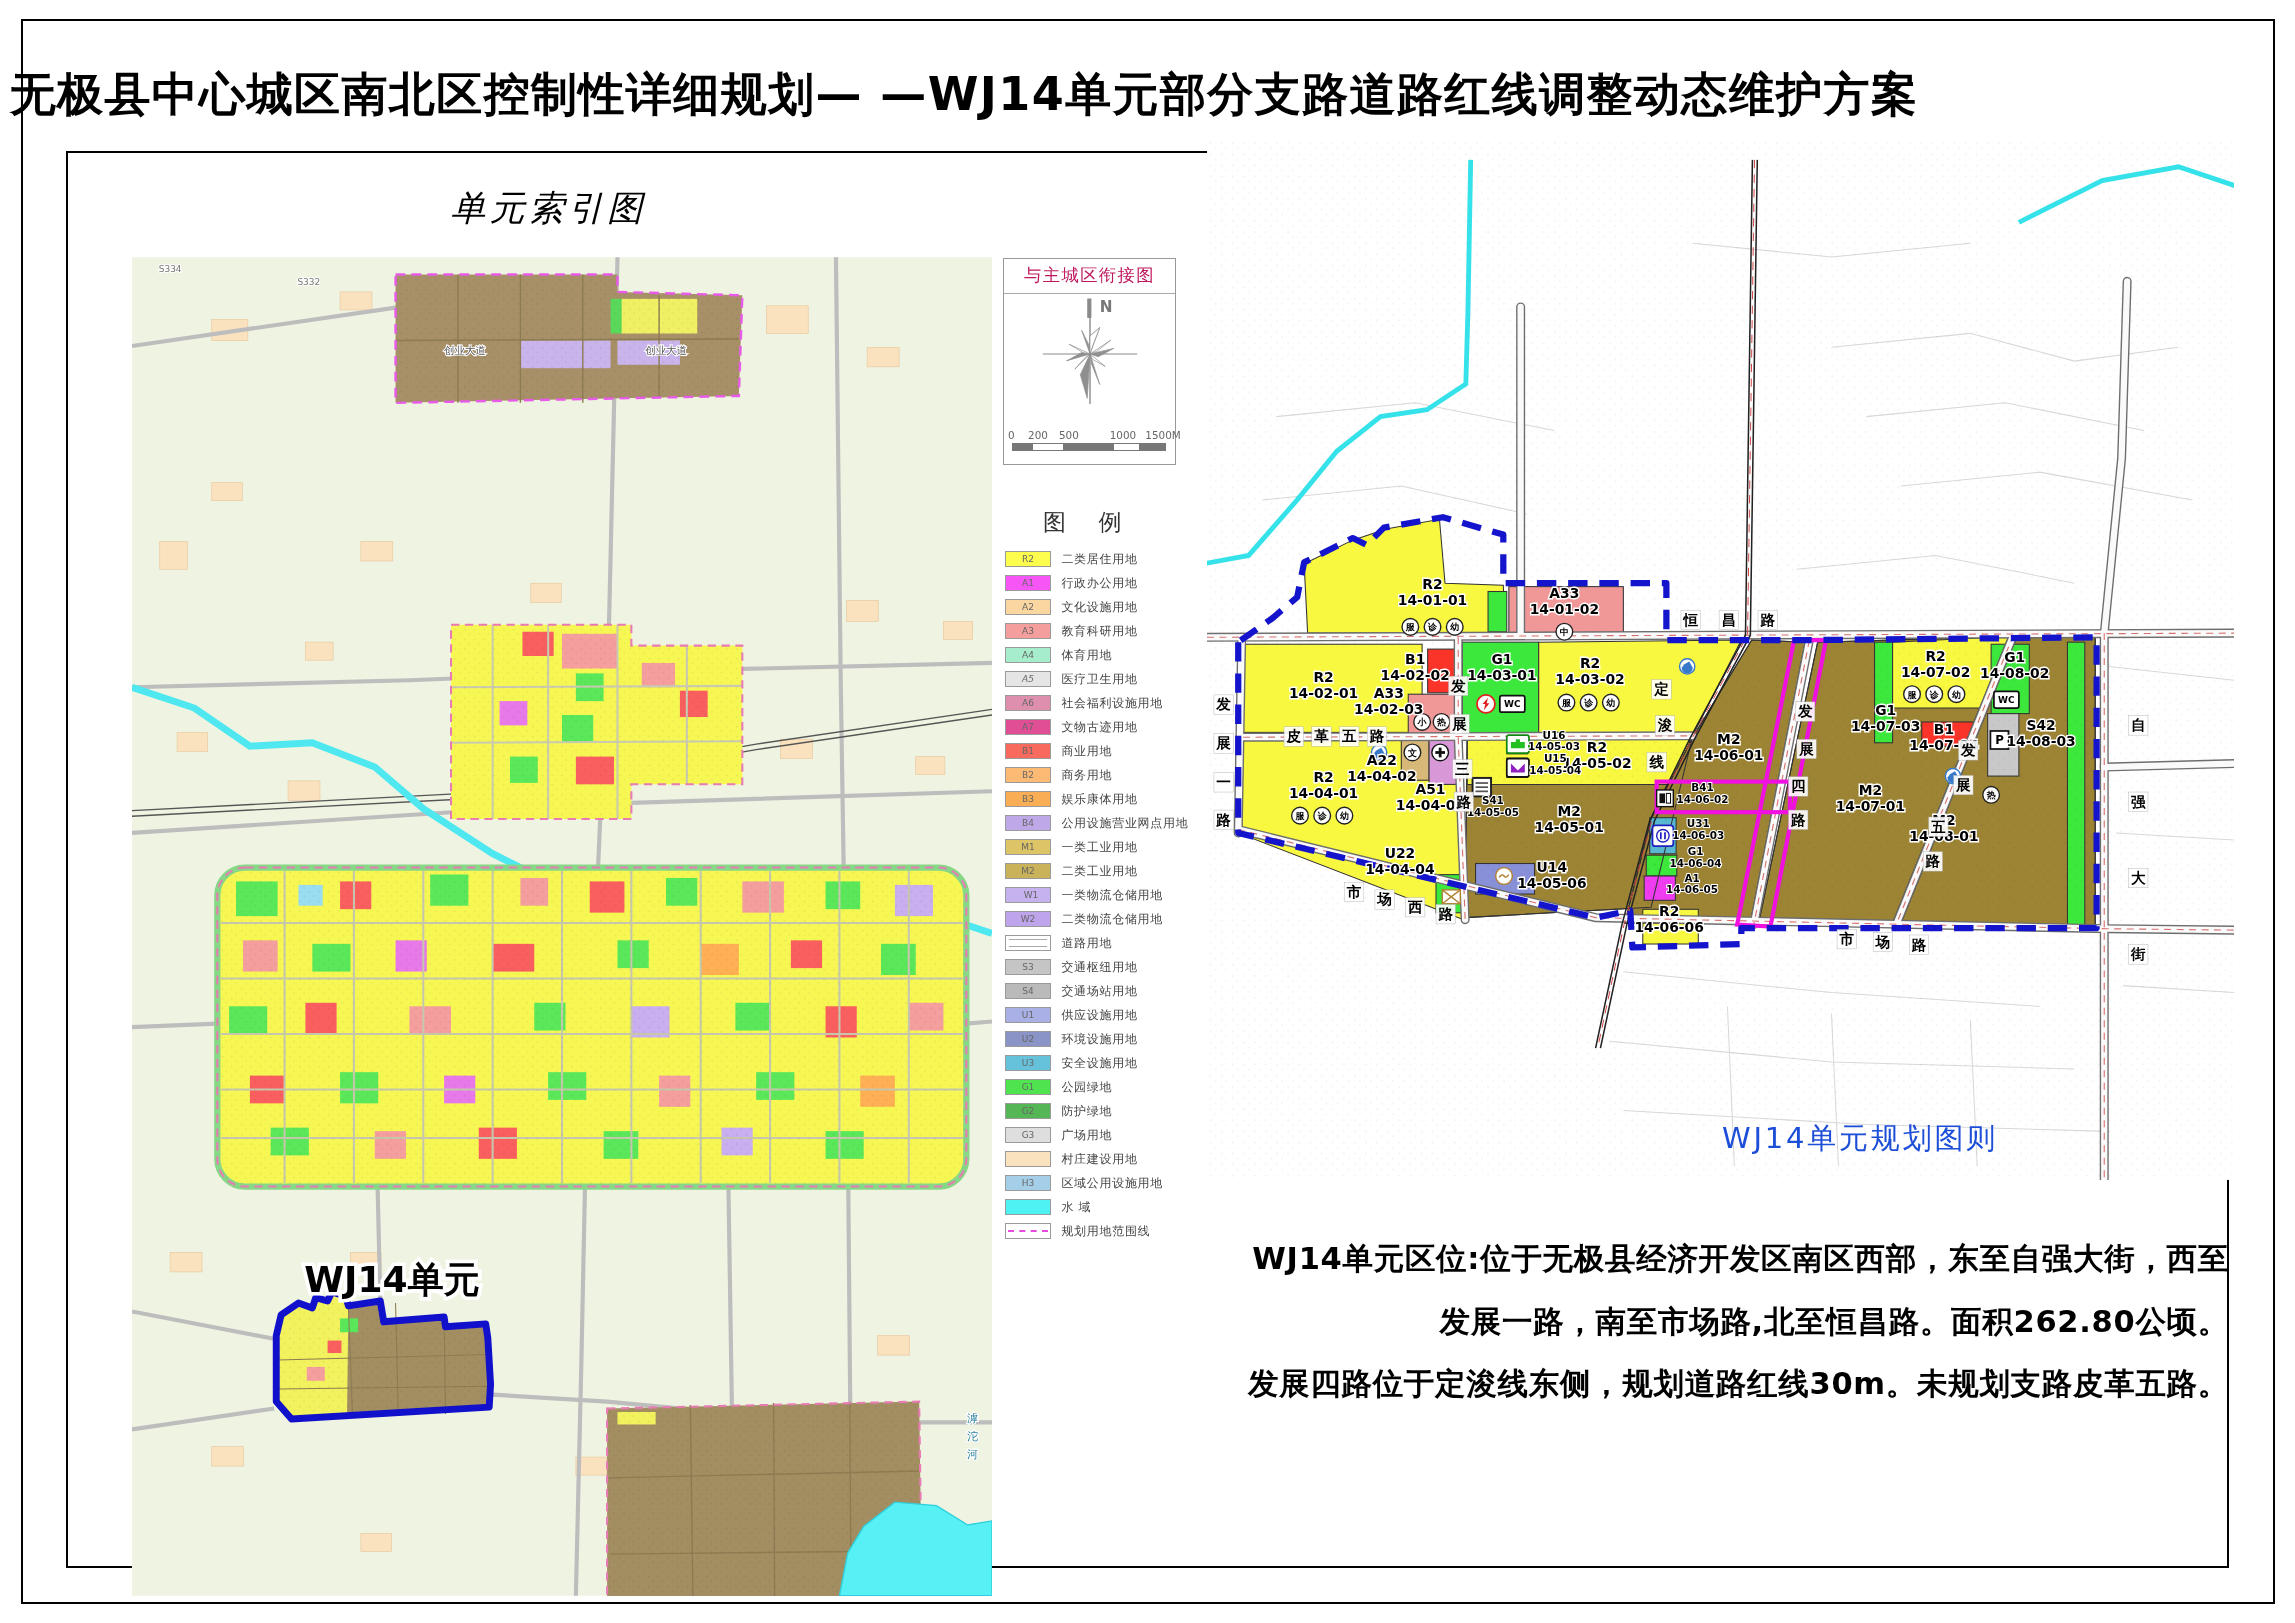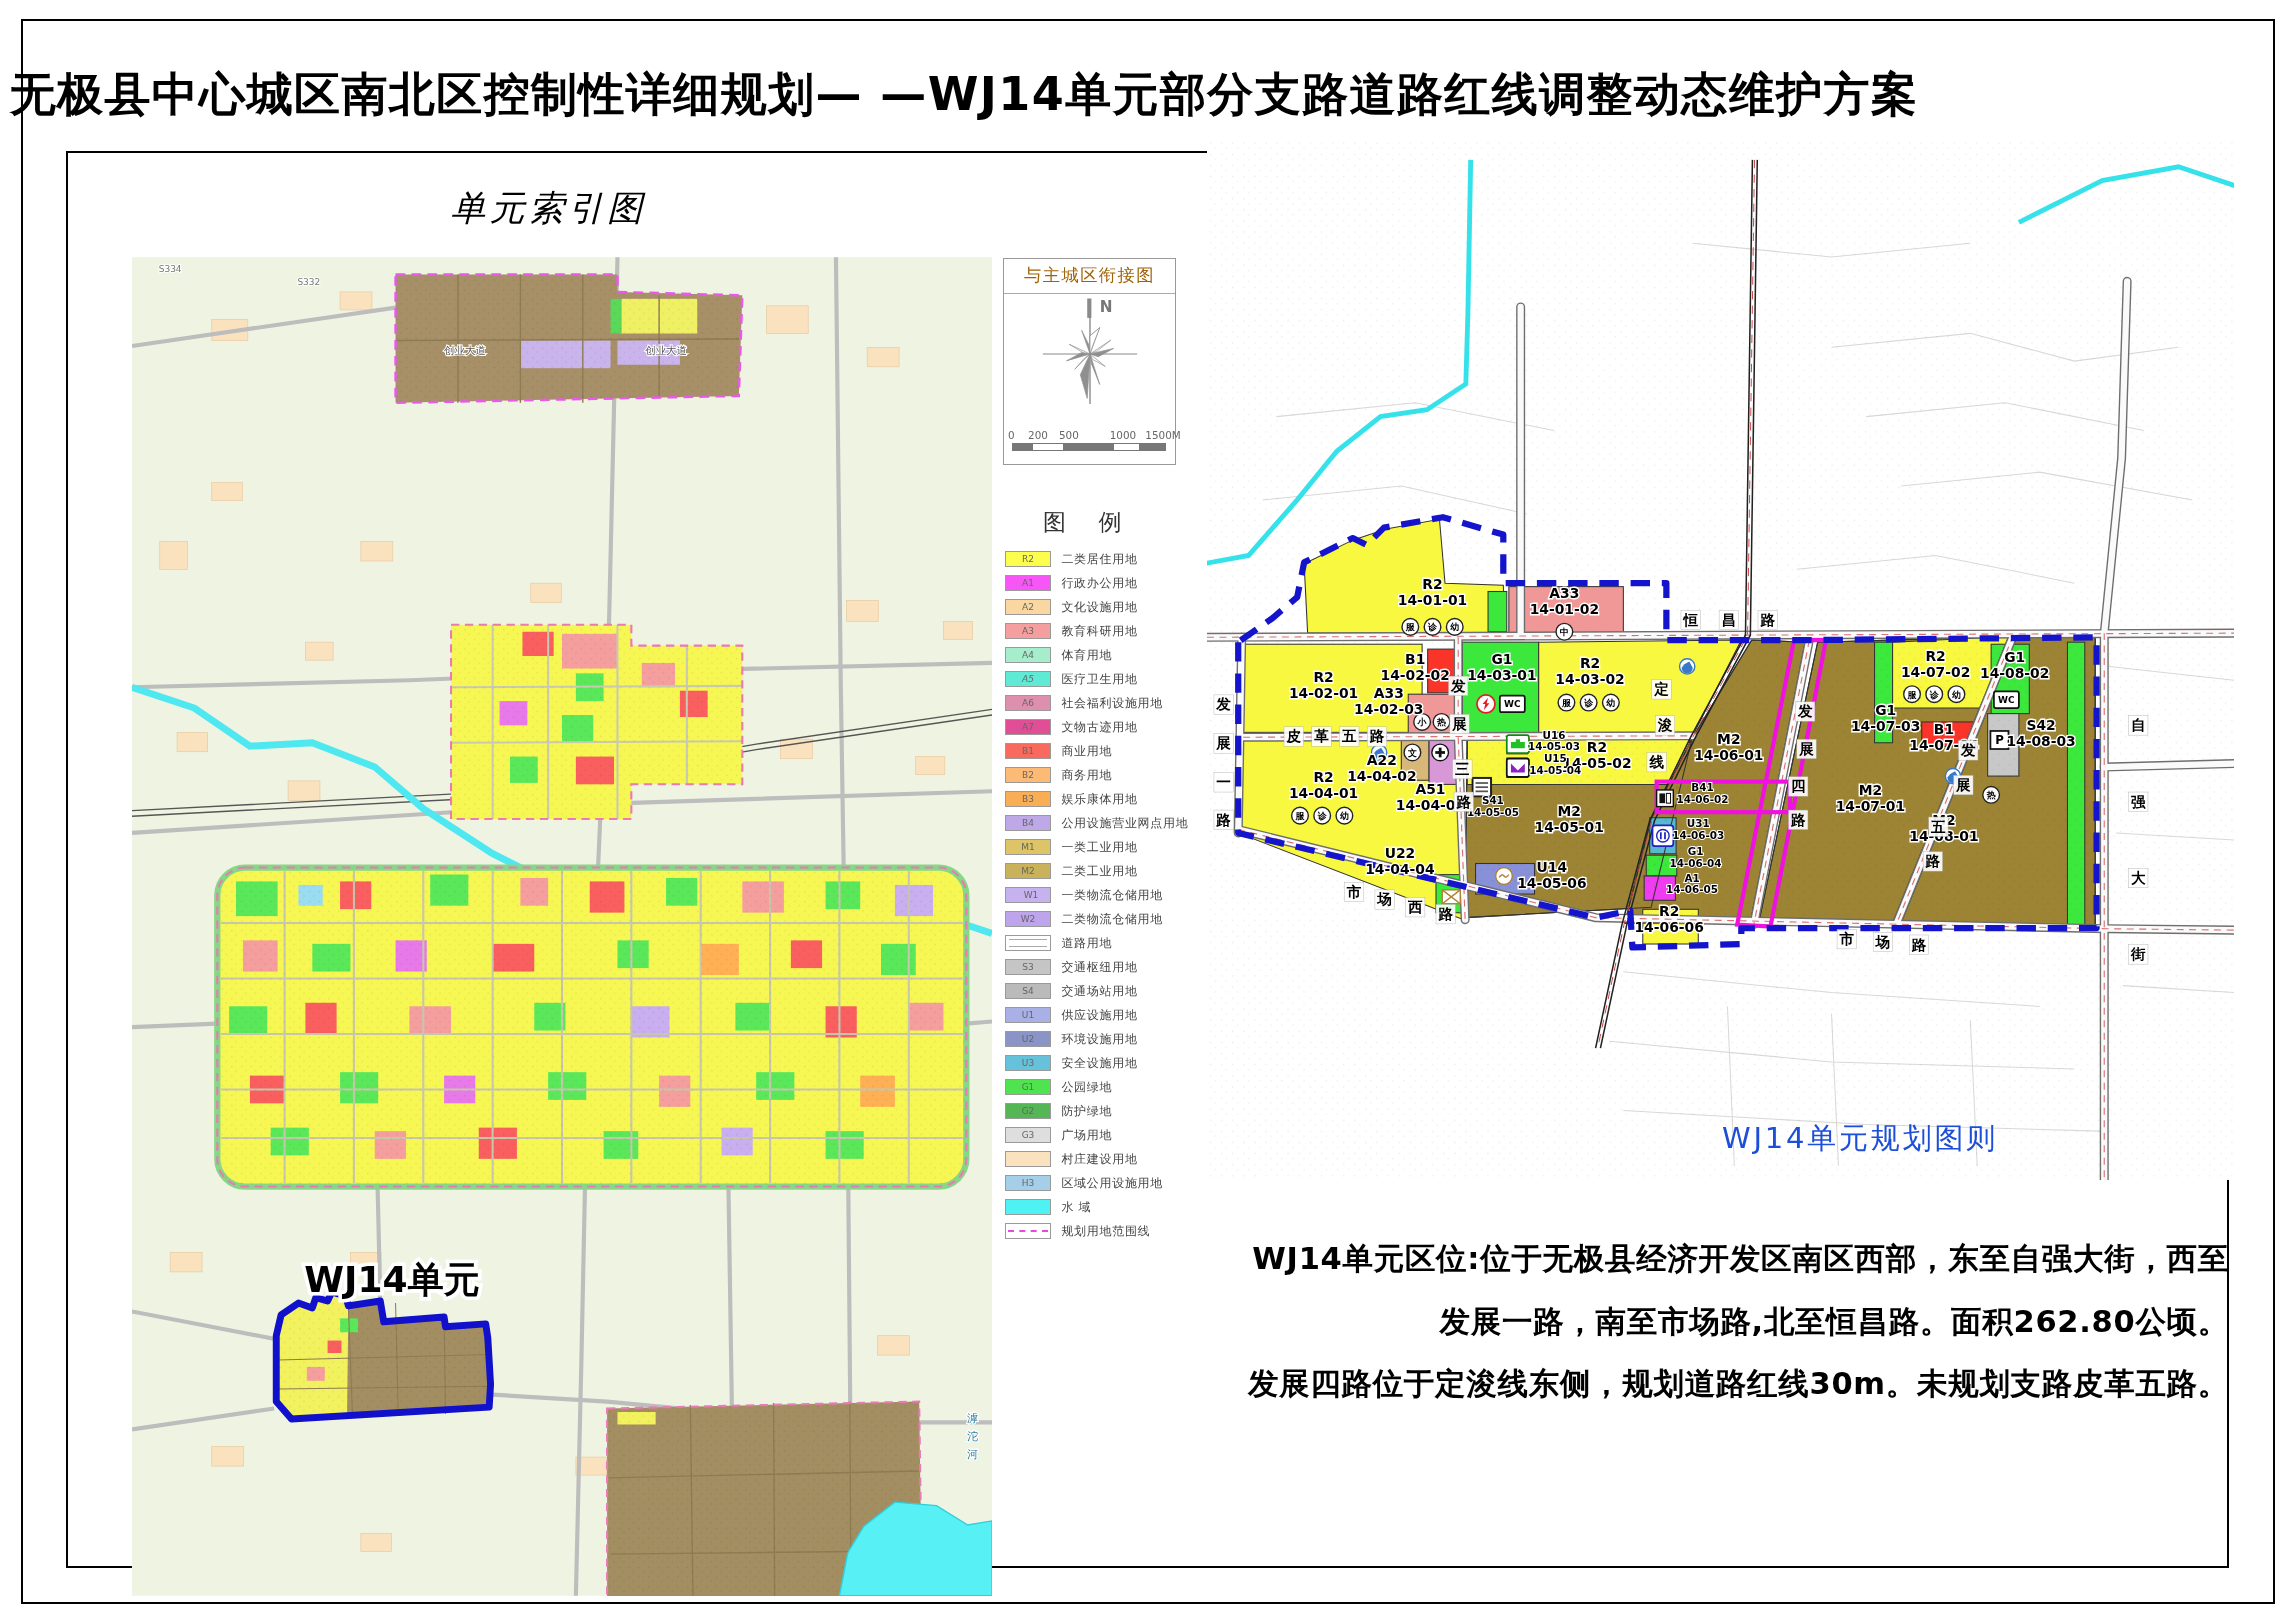--- a/index.html
+++ b/index.html
@@ -7,21 +7,21 @@
   .outer-border{position:absolute;left:21px;top:19.4px;width:2250px;height:1581px;border:2.8px solid #000;}
   .inner-box{position:absolute;left:66px;top:151px;width:2159px;height:1413px;border:2.8px solid #000;background:#fff;}
   #main-title{position:absolute;left:0;top:64px;width:1928px;text-align:center;font-size:46px;font-weight:bold;color:#000;letter-spacing:1.4px;white-space:nowrap;}
   .sec-title{position:absolute;top:185px;width:347px;text-align:center;font-size:35px;color:#000;letter-spacing:4.2px;font-style:italic;}
   #left-title{left:375px;}
   #right-title{left:1443px;}
   #lmap{position:absolute;left:132px;top:257px;}
   #rmap{position:absolute;left:1207px;top:139px;}
   
   #inset-box{position:absolute;left:1003px;top:258px;width:171px;height:205px;border:0.7px solid #999;background:#fff;}
-  #inset-title{width:100%;text-align:center;font-size:17.3px;color:#a16207;letter-spacing:1.4px;padding-top:4.2px;border-bottom:0.7px solid #aaa;padding-bottom:5.6px;}
+  #inset-title{width:100%;text-align:center;font-size:17.3px;color:#be185d;letter-spacing:1.4px;padding-top:4.2px;border-bottom:0.7px solid #aaa;padding-bottom:5.6px;}
   #compass{display:block;margin:1.4px auto 0 auto;}
   #scalebar{position:absolute;left:8.3px;bottom:7px;width:154px;height:28px;}
   .scale-labels{position:relative;height:12.5px;font-size:10.4px;color:#666;}
   .scale-labels span{position:absolute;top:0;}
   .bar{position:relative;margin-top:1.4px;height:6.2px;border:0.7px solid #777;display:flex;}
   .bar div{height:100%;}
   #legend-title{position:absolute;left:1003px;top:507px;width:171px;text-align:center;font-size:23px;color:#333;letter-spacing:12.5px;}
   #legend-list{position:absolute;left:1005px;top:547px;width:173px;}
   .lg-row{display:flex;align-items:center;height:24px;}
   .lg-swatch{width:46px;height:16px;border:0.7px solid #9a9a9a;box-sizing:border-box;display:flex;align-items:center;justify-content:center;font-size:9px;color:#666;flex:none;}
@@ -321,21 +321,21 @@
       </div>
       <div class="lg-row">
         <div class="lg-swatch" style="background: rgb(245, 158, 158);">A3</div>
         <span class="lg-label">教育科研用地</span>
       </div>
       <div class="lg-row">
         <div class="lg-swatch" style="background: rgb(165, 237, 203);">A4</div>
         <span class="lg-label">体育用地</span>
       </div>
       <div class="lg-row">
-        <div class="lg-swatch" style="background: #5eead4; font-style: italic;">A5</div>
+        <div class="lg-swatch" style="background: #e5e5e5; font-style: italic;">A5</div>
         <span class="lg-label">医疗卫生用地</span>
       </div>
       <div class="lg-row">
         <div class="lg-swatch" style="background: rgb(222, 143, 174);">A6</div>
         <span class="lg-label">社会福利设施用地</span>
       </div>
       <div class="lg-row">
         <div class="lg-swatch" style="background: rgb(224, 79, 150);">A7</div>
         <span class="lg-label">文物古迹用地</span>
       </div>

